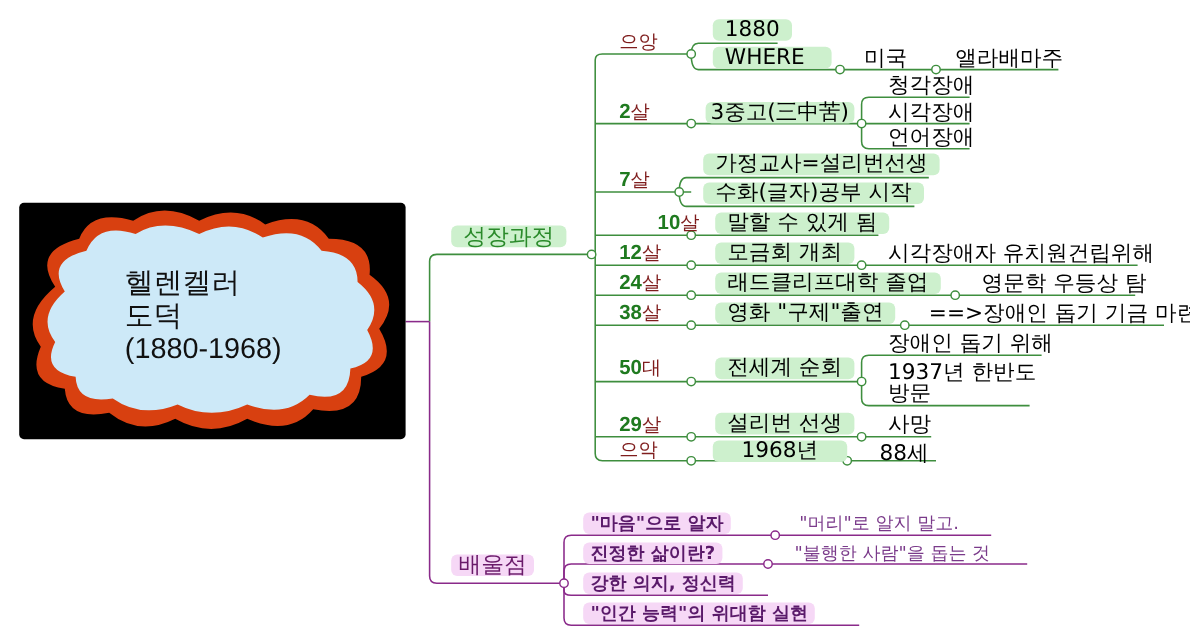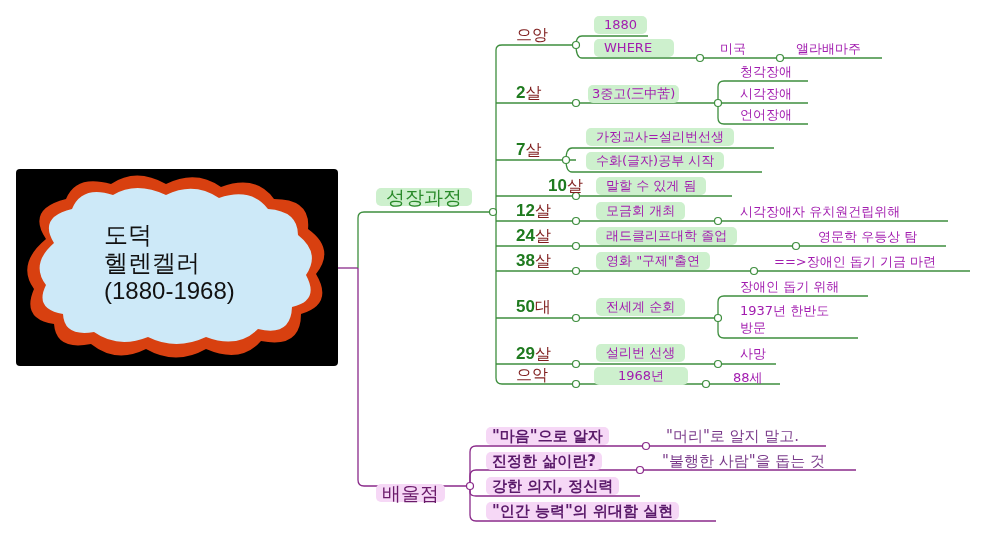--- a/index.html
+++ b/index.html
@@ -2,21 +2,21 @@
 <html><head>
 <meta charset="utf-8">
 <style>
   html, body { margin: 0; padding: 0; background: #ffffff; }
   body { width: 992px; height: 536px; position: relative; overflow: hidden; font-family: "DejaVu Sans", sans-serif; }
   #lines { position: absolute; left: 0; top: 0; width: 992px; height: 536px; }
   .central { position: absolute; left: 16px; top: 169px; width: 322px; height: 197px; background: #000; border-radius: 4px; }
   .central svg { position: absolute; left: 0; top: 0; }
   .central-text { position: absolute; left: 88px; top: 52px; color: #111; font-size: 24px; line-height: 28px; }
   .central-text .l3 { font-family: "Liberation Sans", sans-serif; font-weight: normal; }
-  .lbl { position: absolute; white-space: nowrap; font-size: 13px; line-height: 18px; color: #a21caf; }
+  .lbl { position: absolute; white-space: nowrap; font-size: 18px; line-height: 18px; color: #000000; }
   .pill { background: #cdf0cd; border-radius: 5px; padding: 0 10px; }
   .age { font-family: "Liberation Sans", sans-serif; font-weight: bold; font-size: 17px; color: #1f7a1f; }
   .age .k { font-family: "DejaVu Sans", sans-serif; font-weight: normal; color: #7f1d1d; font-size: 16px; }
   .main1 { font-size: 19px; color: #2a8a2a; }
   .main2 { font-size: 19px; color: #6a1a6a; }
   .pink { background: #f6d8f6; border-radius: 5px; padding: 0 6px; }
   .purple { color: #5a1a6a; font-weight: bold; font-size: 15px; }
   .purple-light { color: #7a3a8a; font-size: 15px; }
 </style>
 </head>
@@ -110,22 +110,22 @@
     <circle cx="640" cy="470" r="3.5"></circle>
   </g>
 </svg>
 
 <div class="central">
   <svg width="322" height="197" viewBox="0 0 322 197">
     <path d="M30 70 Q10 40 50 30 Q60 5 95 15 Q120 -2 150 15 Q180 0 205 18 Q240 5 258 30 Q295 30 292 60 Q320 80 300 105 Q318 135 285 145 Q285 180 245 172 Q225 195 190 180 Q160 197 130 180 Q100 195 75 175 Q40 182 38 155 Q5 150 18 120 Q0 95 30 70 Z" fill="#d84010"></path>
     <path d="M38 74 Q22 48 56 40 Q66 16 97 26 Q120 12 150 26 Q178 12 203 29 Q235 18 252 40 Q282 42 282 66 Q305 84 290 106 Q304 132 276 138 Q275 168 242 160 Q222 180 190 168 Q160 182 132 168 Q102 180 78 163 Q48 168 47 145 Q18 140 30 116 Q14 95 38 74 Z" fill="#cde9f8"></path>
   </svg>
   <div class="central-text">
+    <div>헬렌켈러</div>
     <div>도덕</div>
-    <div>헬렌켈러</div>
     <div class="l3">(1880-1968)</div>
   </div>
 </div>
 
 <div class="lbl main1 pill" style="left:376px; top:188px;">성장과정</div>
 
 <div class="lbl age" style="left:516px; top:26px;"><span class="k">으앙</span></div>
 <div class="lbl age" style="left:516px; top:84px;"><span>2</span><span class="k">살</span></div>
 <div class="lbl age" style="left:516px; top:141px;"><span>7</span><span class="k">살</span></div>
 <div class="lbl age" style="left:516px; top:177px;margin-left:32px;"><span>10</span><span class="k">살</span></div>
@@ -156,21 +156,21 @@
 <div class="lbl" style="left:740px; top:106px;">언어장애</div>
 <div class="lbl" style="left:740px; top:203px;">시각장애자 유치원건립위해</div>
 <div class="lbl" style="left:818px; top:228px;">영문학 우등상 탐</div>
 <div class="lbl" style="left:774px; top:253px;">==&gt;장애인 돕기 기금 마련</div>
 <div class="lbl" style="left:740px; top:278px;">장애인 돕기 위해</div>
 <div class="lbl" style="left:740px; top:302px;">1937년 한반도</div>
 <div class="lbl" style="left:740px; top:319px;">방문</div>
 <div class="lbl" style="left:740px; top:345px;">사망</div>
 <div class="lbl" style="left:733px; top:369px;">88세</div>
 
-<div class="lbl main2 pink" style="left:376px; top:484px;">배울점</div>
+<div class="lbl main2 pink" style="left:376px; top:462px;">배울점</div>
 
 <div class="lbl purple pink" style="left:486px; top:427px;">"마음"으로 알자</div>
 <div class="lbl purple pink" style="left:486px; top:452px;">진정한 삶이란?</div>
 <div class="lbl purple pink" style="left:486px; top:477px;">강한 의지, 정신력</div>
 <div class="lbl purple pink" style="left:486px; top:502px;">"인간 능력"의 위대함 실현</div>
 
 <div class="lbl purple-light" style="left:666px; top:427px;">"머리"로 알지 말고.</div>
 <div class="lbl purple-light" style="left:662px; top:452px;">"불행한 사람"을 돕는 것</div>
 
 </body></html>

